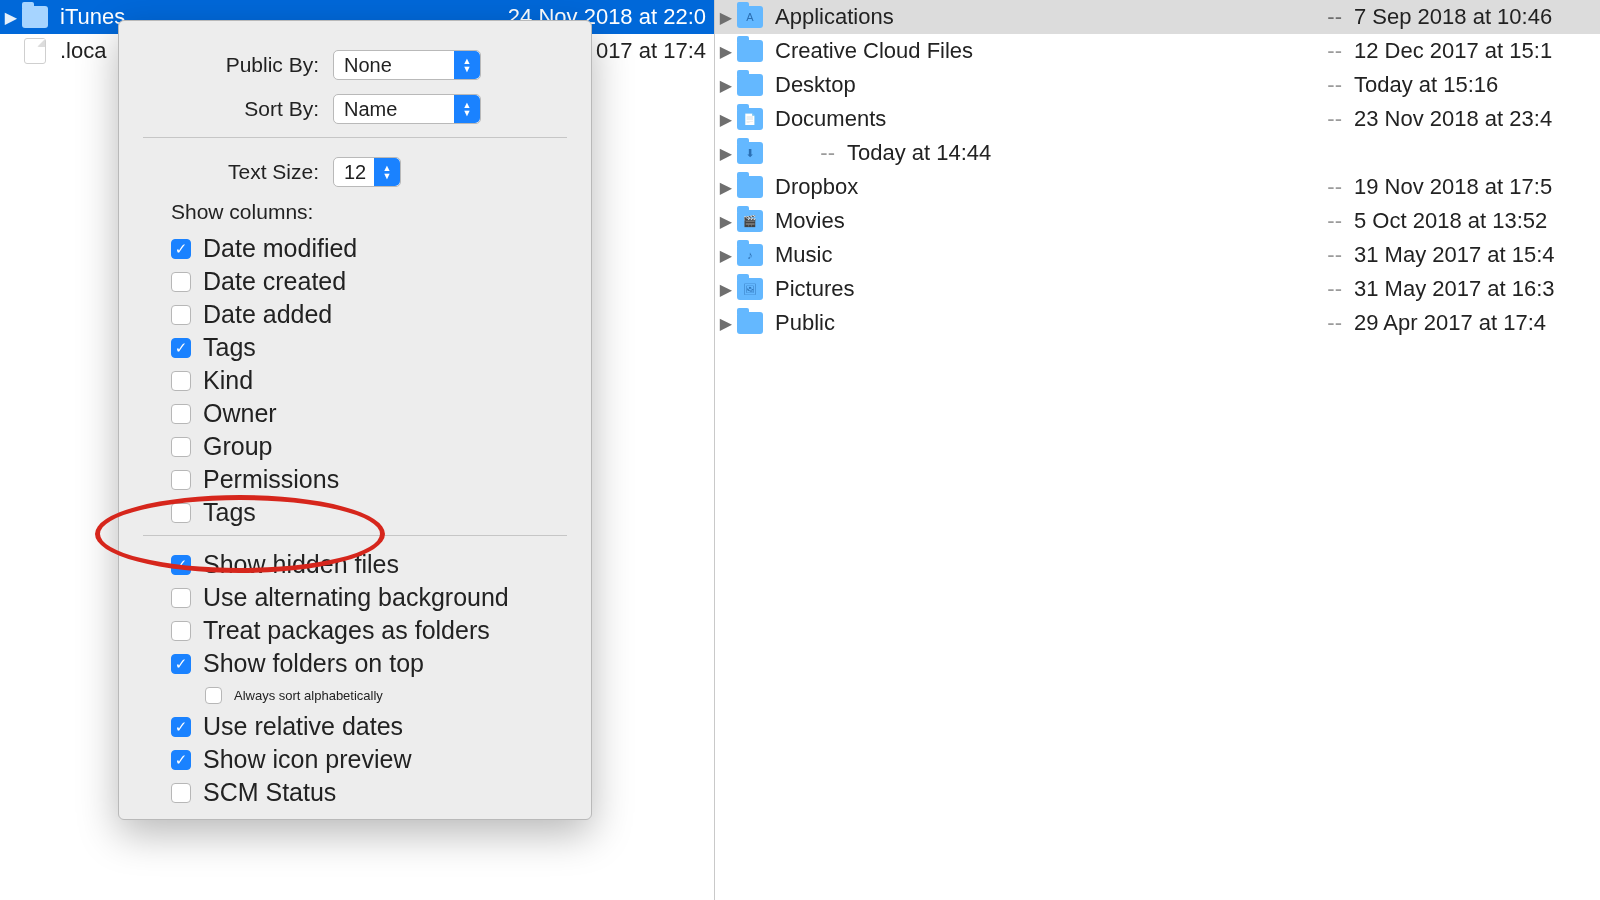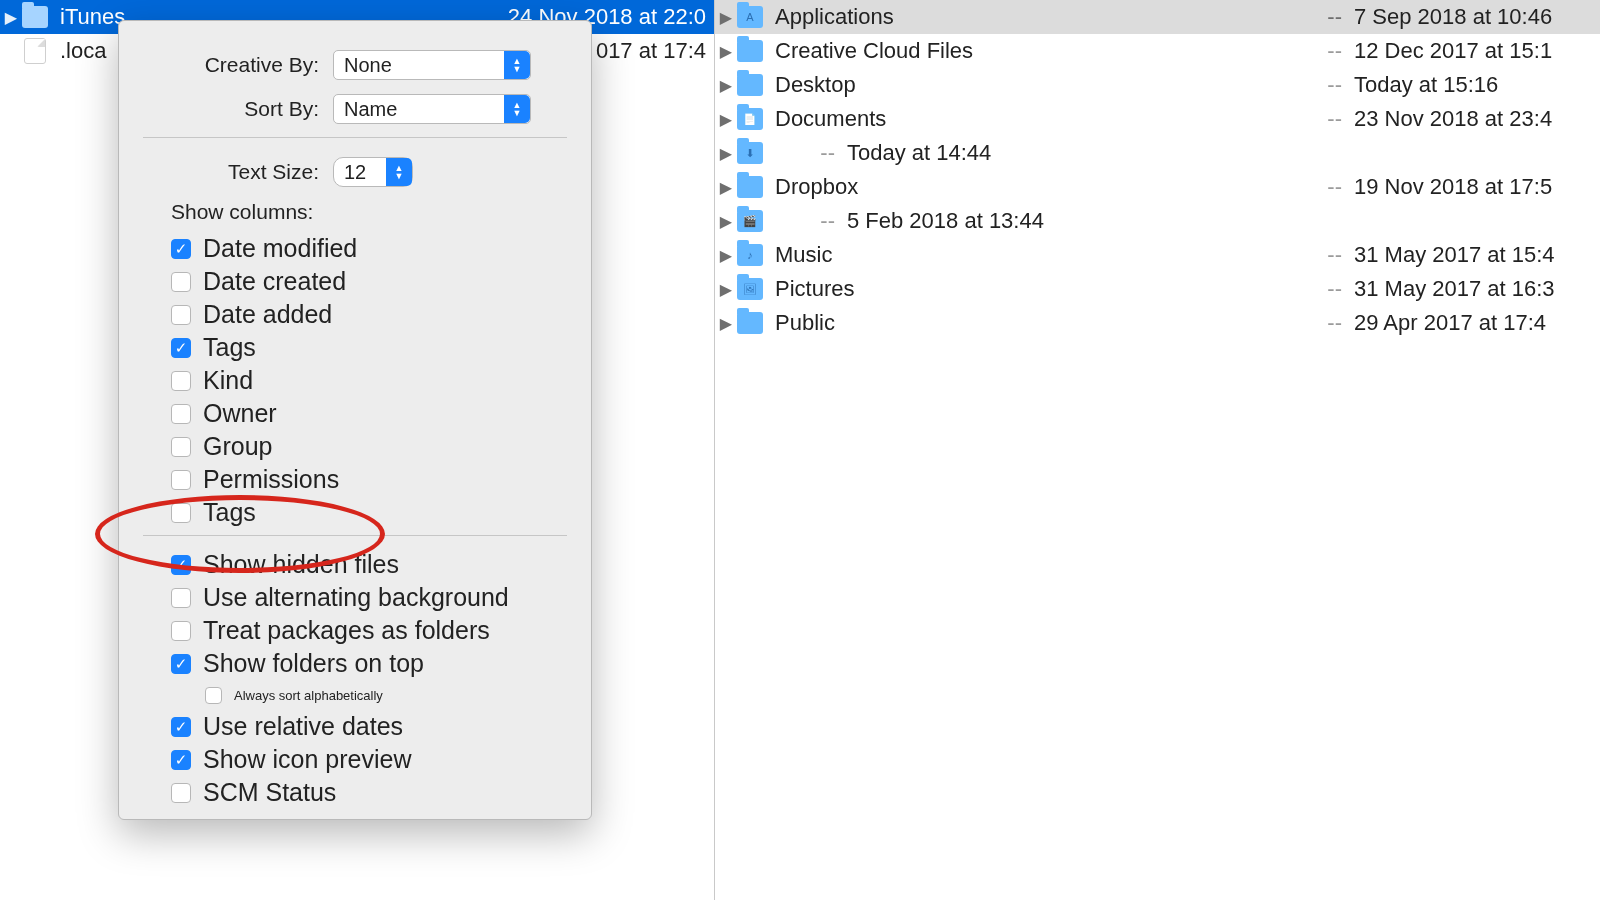--- a/index.html
+++ b/index.html
@@ -24,22 +24,22 @@
 .size { width: 60px; color: #9b9b9b; text-align: right; }
 .alt-sel .size { color:#6e6e6e; }
 .date { width: 250px; padding-left: 12px; white-space:nowrap; }
 
 
 .panel { position: absolute; top: 20px; left: 118px; width: 474px; height: 800px; background: #ededed; border: 1px solid #b9b9b9; box-shadow: 0 14px 40px rgba(0,0,0,0.28); border-radius: 6px; font-size: 21px; color:#222; }
 .panel-inner { padding: 22px 24px 16px 24px; }
 .form-row { display:flex; align-items:center; height:44px; }
 .form-row label { width:190px; text-align:right; padding-right:14px; }
 .select { position:relative; height:30px; border:1px solid #b9b9b9; border-radius:5px; background:#fff; display:flex; align-items:center; padding:0 34px 0 10px; font-size:20px; }
-.select.lg { width: 198px; text-align: center; }
-.select.sm { width: 80px; border-radius: 10px; }
+.select.lg { width: 148px; text-align: center; }
+.select.sm { width: 68px; }
 .select .stepper { position:absolute; right:0; top:0; bottom:0; width:26px; background:#1a82ff; border-radius:0 5px 5px 0; display:flex; flex-direction:column; align-items:center; justify-content:center; color:#fff; font-size:9px; line-height:8px; }
 .section-title { font-size:21px; padding: 6px 0 8px 28px; }
 .hr { height:1px; background:#c6c6c6; margin: 6px 0 12px 0; }
 .opts { padding-left: 28px; }
 .opt { display:flex; align-items:center; height:33px; gap:12px; font-size:25px; }
 .opt.sub { padding-left: 34px; font-size:13px; height:30px; }
 .cb { width:20px; height:20px; border:1px solid #b7b7b7; border-radius:4px; background:#fff; display:flex; align-items:center; justify-content:center; font-size:15px; color:#fff; flex-shrink:0; }
 .cb.on { background:#1a82ff; border-color:#1a82ff; }
 .cb.on::after { content:"✓"; }
 .opt.sub .cb { width:17px; height:17px; font-size:12px; }
@@ -62,21 +62,21 @@
     <div class="row">
       <span class="disclose"></span>
       <span class="file-icon"></span>
       <span class="name">.loca</span>
       <span class="date" style="width:auto;padding-left:0;text-align:right">017 at 17:4</span>
     </div>
 
     <div class="panel">
       <div class="panel-inner">
         <div class="form-row">
-          <label>Creative By:</label>
+          <label>Public By:</label>
           <div class="select lg">
             <span>None</span>
             <span class="stepper">▲<br>▼</span>
           </div>
         </div>
         <div class="form-row">
           <label>Sort By:</label>
           <div class="select lg">
             <span>Name</span>
             <span class="stepper">▲<br>▼</span>
@@ -224,22 +224,23 @@
           </span>
           <span class="name">Dropbox</span>
           <span class="size">--</span>
           <span class="date">19 Nov 2018 at 17:5</span>
         </div>
         <div class="row">
           <span class="disclose">▶</span>
           <span class="folder-icon">
             <span class="folder-glyph">🎬</span>
           </span>
-          <span class="size">--</span>
-          <span class="date">5 Feb 2018 at 13:44</span>
+          <span class="name">Movies</span>
+          <span class="size">--</span>
+          <span class="date">5 Oct 2018 at 13:52</span>
         </div>
         <div class="row">
           <span class="disclose">▶</span>
           <span class="folder-icon">
             <span class="folder-glyph">♪</span>
           </span>
           <span class="name">Music</span>
           <span class="size">--</span>
           <span class="date">31 May 2017 at 15:4</span>
         </div>

